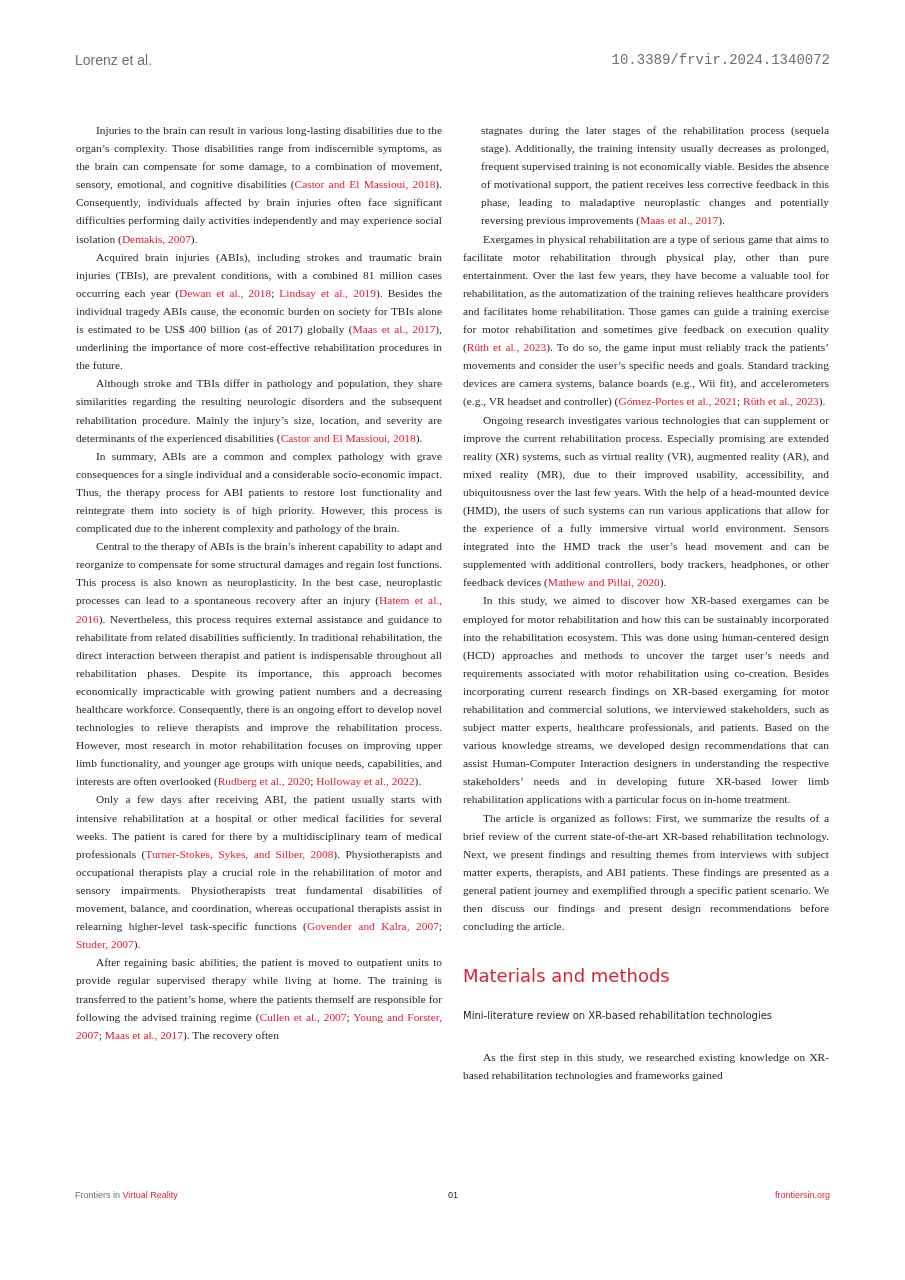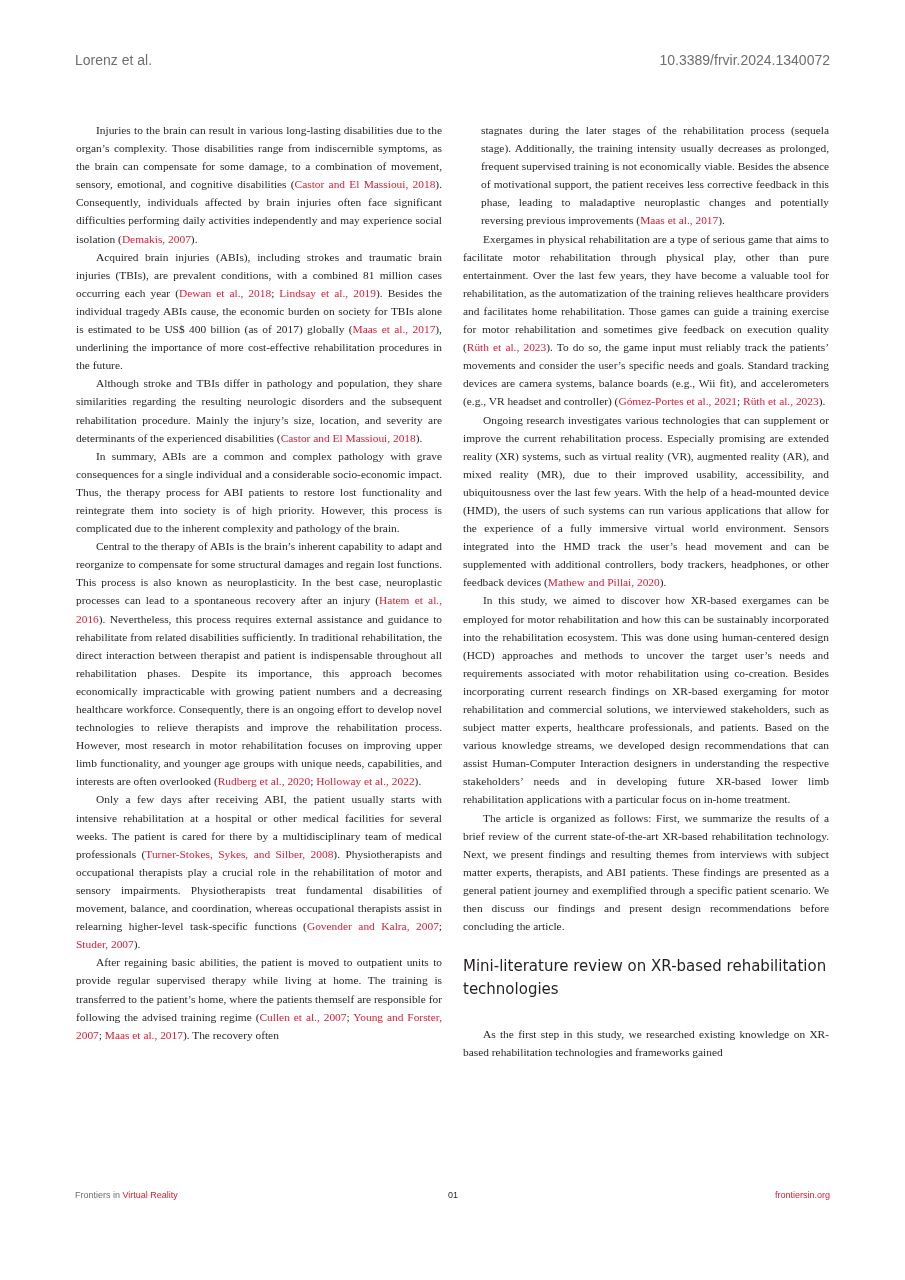--- a/index.html
+++ b/index.html
@@ -1,27 +1,27 @@
 <!DOCTYPE html>
 <html><head>
 <meta charset="utf-8">
 <style>
   html, body { margin:0; padding:0; background:#ffffff; }
   body { width:905px; height:1280px; position:relative; overflow:hidden; font-family:"Liberation Serif", serif; color:#231f20; }
   .hdr { position:absolute; top:52px; font-family:"Liberation Sans", sans-serif; font-size:14px; color:#6d6e71; }
   .hdr.left { left:75px; }
-  .hdr.right { right:75px; }
+  .hdr.right { right:75px;font-family:Liberation Mono, monospace; }
   .col { position:absolute; top:121px; width:366px; font-size:11.4px; line-height:18.1px; text-align:justify; }
   .col.left { left:76px; }
   .col.right { left:463px; }
   .col p { margin:0; text-indent:20px; }
   .col p.cont { text-indent:0;margin-left:18px; }
   .cite { color:#d6203a; }
   h2.sec { font-family:"DejaVu Sans", sans-serif; font-weight:normal; color:#d6203a; font-size:18px; margin:30px 0 0 0; line-height:22px; text-indent:0; }
-  h3.sub { font-family:"DejaVu Sans", sans-serif; font-weight:normal; color:#231f20; font-size:15px; margin:20px 0 0 0; line-height:23px; text-align:left; }
+  h3.sub { font-family:"DejaVu Sans", sans-serif; font-weight:normal; color:#231f20; font-size:10px; margin:20px 0 0 0; line-height:17px; text-align:left; }
   .after-head { margin-top:24px !important; }
   .ftr { position:absolute; top:1190px; font-family:"Liberation Sans", sans-serif; font-size:9px; color:#6d6e71; }
   .ftr.left { left:75px; }
   .ftr.center { left:448px; color:#231f20; }
   .ftr.right { right:75px; color:#d6203a;text-align:right; }
   .ftr .journal { color:#d6203a; }
 </style>
 </head>
 <body>
 
@@ -37,19 +37,20 @@
   <p><span>Only a few days after receiving ABI, the patient usually starts with intensive rehabilitation at a hospital or other medical facilities for several weeks. The patient is cared for there by a multidisciplinary team of medical professionals (</span><a class="cite">Turner-Stokes, Sykes, and Silber, 2008</a><span>). Physiotherapists and occupational therapists play a crucial role in the rehabilitation of motor and sensory impairments. Physiotherapists treat fundamental disabilities of movement, balance, and coordination, whereas occupational therapists assist in relearning higher-level task-specific functions (</span><a class="cite">Govender and Kalra, 2007</a><span>; </span><a class="cite">Studer, 2007</a><span>).</span></p>
   <p><span>After regaining basic abilities, the patient is moved to outpatient units to provide regular supervised therapy while living at home. The training is transferred to the patient’s home, where the patients themself are responsible for following the advised training regime (</span><a class="cite">Cullen et al., 2007</a><span>; </span><a class="cite">Young and Forster, 2007</a><span>; </span><a class="cite">Maas et al., 2017</a><span>). The recovery often</span></p>
 </div>
 
 <div class="col right">
   <p class="cont"><span>stagnates during the later stages of the rehabilitation process (sequela stage). Additionally, the training intensity usually decreases as prolonged, frequent supervised training is not economically viable. Besides the absence of motivational support, the patient receives less corrective feedback in this phase, leading to maladaptive neuroplastic changes and potentially reversing previous improvements (</span><a class="cite">Maas et al., 2017</a><span>).</span></p>
   <p><span>Exergames in physical rehabilitation are a type of serious game that aims to facilitate motor rehabilitation through physical play, other than pure entertainment. Over the last few years, they have become a valuable tool for rehabilitation, as the automatization of the training relieves healthcare providers and facilitates home rehabilitation. Those games can guide a training exercise for motor rehabilitation and sometimes give feedback on execution quality (</span><a class="cite">Rüth et al., 2023</a><span>). To do so, the game input must reliably track the patients’ movements and consider the user’s specific needs and goals. Standard tracking devices are camera systems, balance boards (e.g., Wii fit), and accelerometers (e.g., VR headset and controller) (</span><a class="cite">Gómez-Portes et al., 2021</a><span>; </span><a class="cite">Rüth et al., 2023</a><span>).</span></p>
   <p><span>Ongoing research investigates various technologies that can supplement or improve the current rehabilitation process. Especially promising are extended reality (XR) systems, such as virtual reality (VR), augmented reality (AR), and mixed reality (MR), due to their improved usability, accessibility, and ubiquitousness over the last few years. With the help of a head-mounted device (HMD), the users of such systems can run various applications that allow for the experience of a fully immersive virtual world environment. Sensors integrated into the HMD track the user’s head movement and can be supplemented with additional controllers, body trackers, headphones, or other feedback devices (</span><a class="cite">Mathew and Pillai, 2020</a><span>).</span></p>
   <p><span>In this study, we aimed to discover how XR-based exergames can be employed for motor rehabilitation and how this can be sustainably incorporated into the rehabilitation ecosystem. This was done using human-centered design (HCD) approaches and methods to uncover the target user’s needs and requirements associated with motor rehabilitation using co-creation. Besides incorporating current research findings on XR-based exergaming for motor rehabilitation and commercial solutions, we interviewed stakeholders, such as subject matter experts, healthcare professionals, and patients. Based on the various knowledge streams, we developed design recommendations that can assist Human-Computer Interaction designers in understanding the respective stakeholders’ needs and in developing future XR-based lower limb rehabilitation applications with a particular focus on in-home treatment.</span></p>
   <p><span>The article is organized as follows: First, we summarize the results of a brief review of the current state-of-the-art XR-based rehabilitation technology. Next, we present findings and resulting themes from interviews with subject matter experts, therapists, and ABI patients. These findings are presented as a general patient journey and exemplified through a specific patient scenario. We then discuss our findings and present design recommendations before concluding the article.</span></p>
+  <h2 class="sec">Materials and methods</h2>
   <h3 class="sub">Mini-literature review on XR-based rehabilitation technologies</h3>
   <p class="after-head"><span>As the first step in this study, we researched existing knowledge on XR-based rehabilitation technologies and frameworks gained</span></p>
 </div>
 
 <div class="ftr left"><span>Frontiers in </span><a class="journal">Virtual Reality</a></div>
 <div class="ftr center">01</div>
 <a class="ftr right">frontiersin.org</a>
 
 </body></html>

